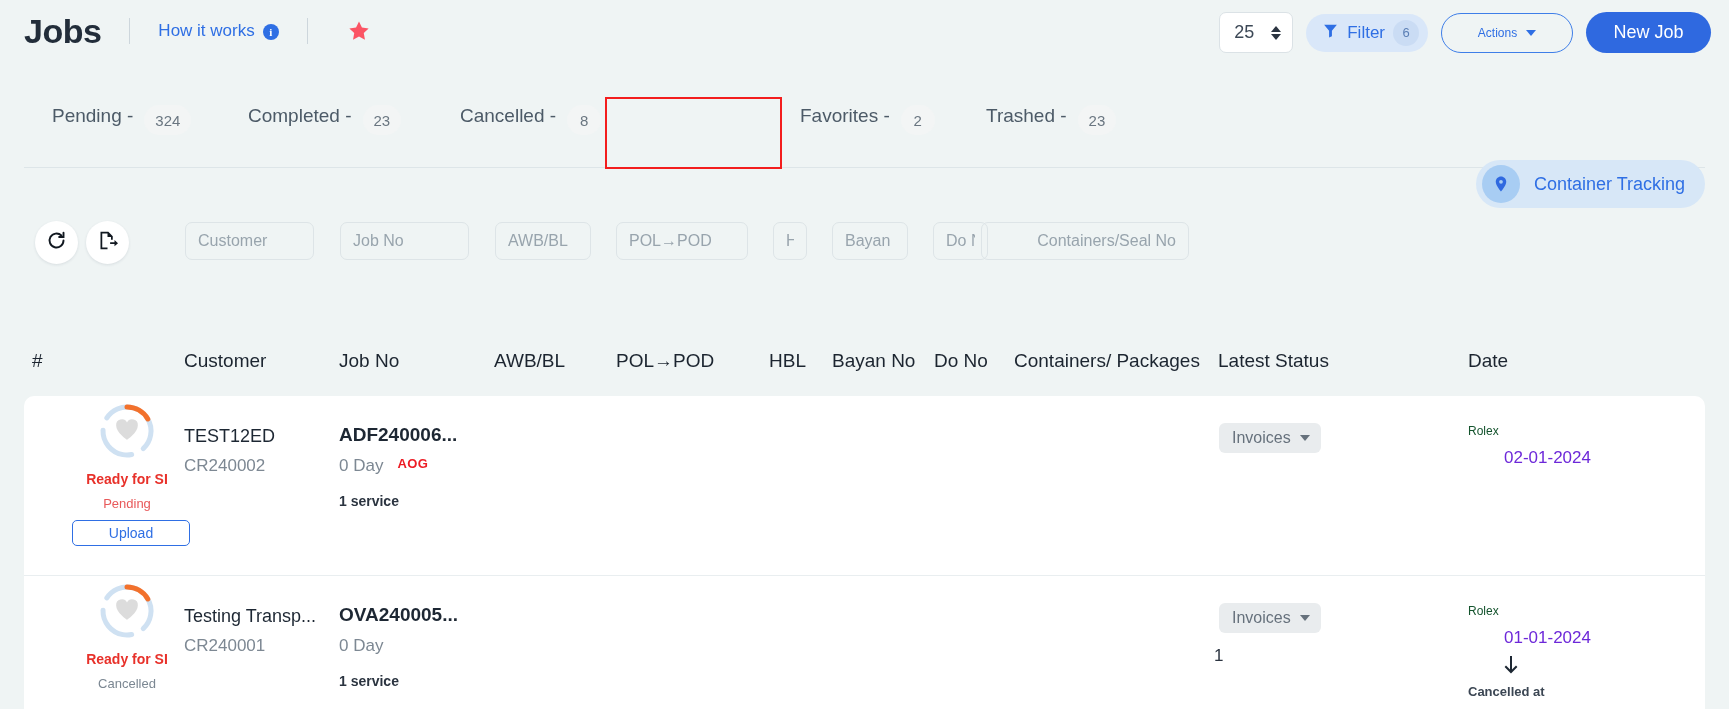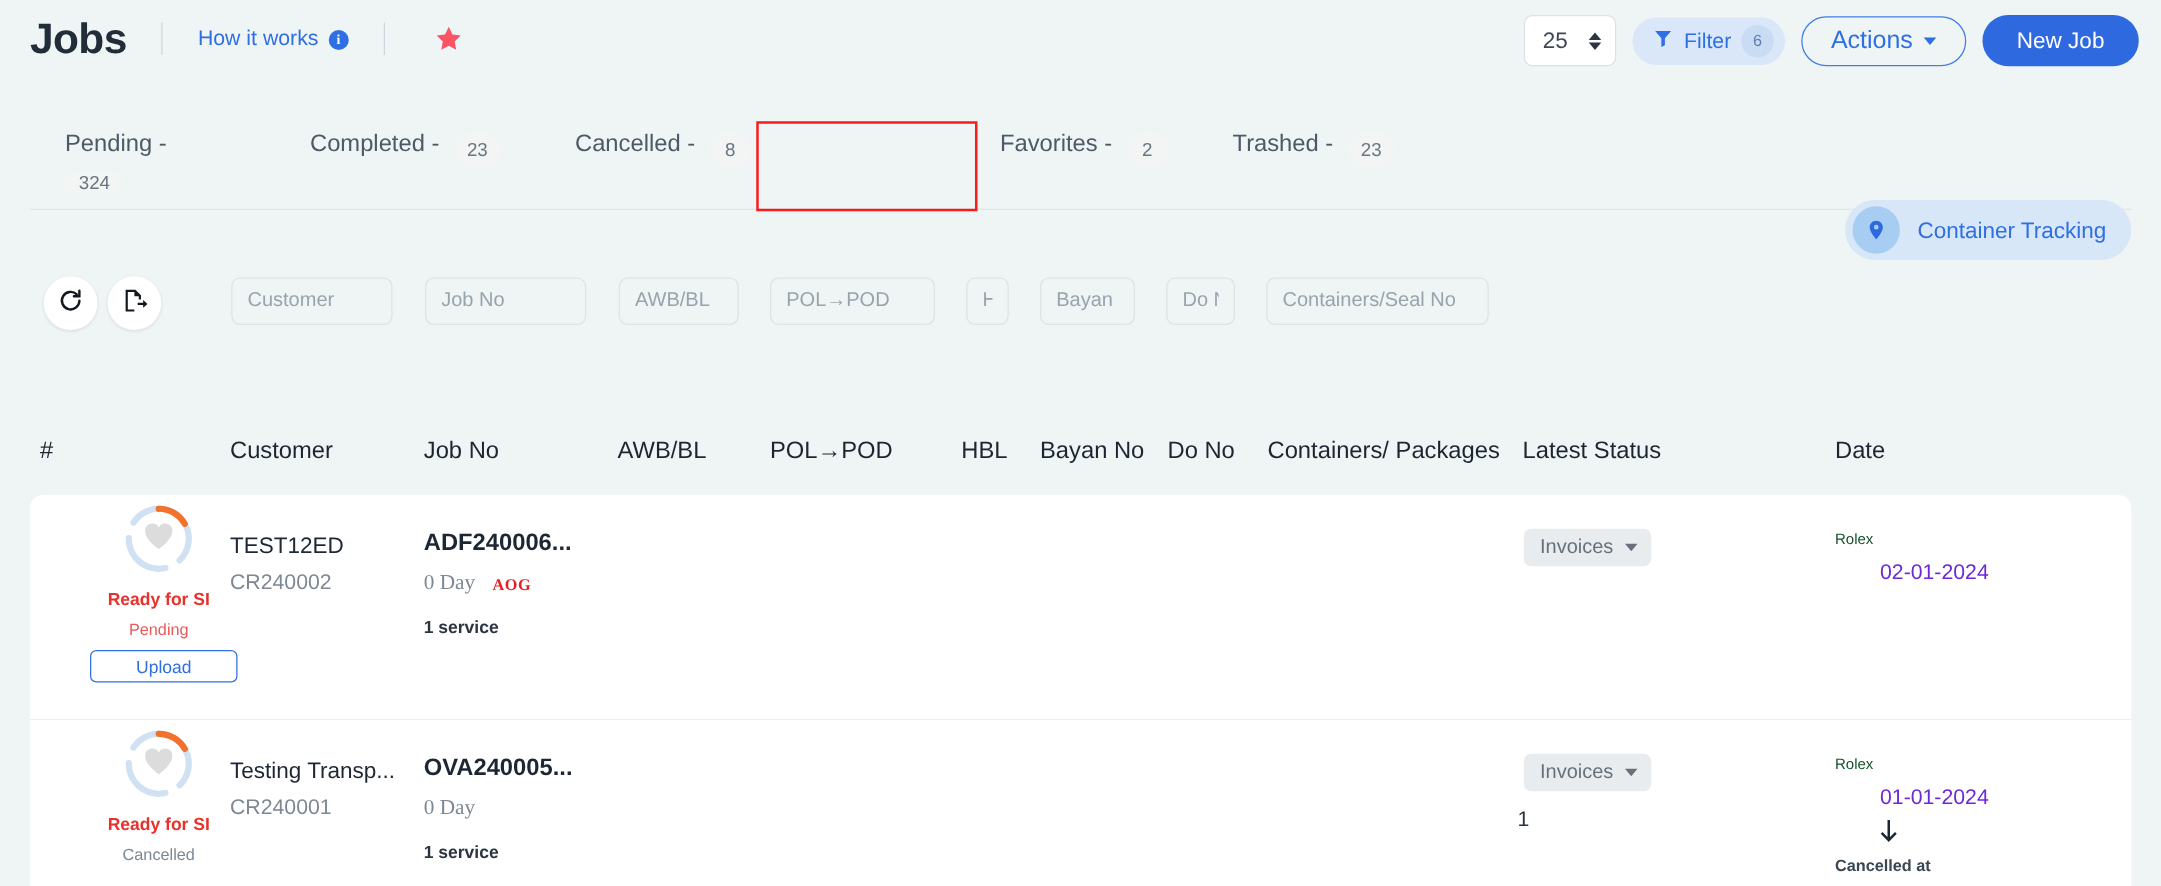--- a/index.html
+++ b/index.html
@@ -67,21 +67,21 @@
     background: #cadcf4; color: #5b7fb5;
     font-size: 13px; display: flex; align-items: center; justify-content: center;
   }
 
   .actions-btn {
     height: 40px; min-width: 132px; border: 1px solid #3e7ee8;
     border-radius: 20px; background: transparent;
     display: flex; align-items: center; justify-content: center; gap: 9px;
     padding: 0 18px; cursor: pointer;
   }
-  .actions-btn .lbl { font-size: 20px; color: #2f6fe4; }
+  .actions-btn .lbl { font-size: 12px; color: #2f6fe4; }
   .caret-dn {
     width: 0; height: 0; border-left: 5px solid transparent;
     border-right: 5px solid transparent; border-top: 6px solid #2f6fe4;
   }
 
   .newjob-btn {
     height: 41px; min-width: 125px; background: #2f69e0; border: none;
     border-radius: 21px; color: #fff; font-size: 18px;
     display: flex; align-items: center; justify-content: center;
     padding: 16px 20px; cursor: pointer; font-family: "Liberation Sans", sans-serif;
@@ -171,21 +171,21 @@
   .upload-btn {
     margin-top: 9px; width: 118px; height: 26px; border: 1px solid #2f6fe4;
     border-radius: 5px; background: #fff; color: #2f6fe4; font-size: 14px;
     display: flex; align-items: center; justify-content: center; cursor: pointer;
   }
 
   .cust-name { font-size: 18px; font-weight: 400; color: #1d2733; white-space: nowrap; }
   .cust-code { font-size: 17px; color: #7d8893; margin-top: 9px; }
 
   .job-no { font-size: 19px; font-weight: 700; color: #1d2733; white-space: nowrap; }
-  .job-day-line { margin-top: 10px; display: flex; align-items: flex-end; gap: 14px; font-family: Liberation Serif, serif; }
+  .job-day-line { margin-top: 10px; display: flex; align-items: flex-start; gap: 14px; }
   .job-day { font-size: 17px; color: #7d8893; }
   .aog { font-size: 13px; font-weight: 700; color: #ed1c24; letter-spacing: .4px; }
   .svc { margin-top: 17px; font-size: 14px; font-weight: 700; color: #2b3440; }
 
   .inv-btn {
     height: 30px; background: #e9ecee; border-radius: 6px; color: #66717c;
     font-size: 16px; display: inline-flex; align-items: center; gap: 9px;
     padding: 0 11px 0 13px; cursor: pointer;
   }
   .caret-gray {
@@ -241,21 +241,21 @@
       <span class="caret-dn"></span>
     </div>
 
     <button class="newjob-btn">New Job</button>
   </div>
 </div>
 
 <div class="tabbar">
   <div class="tabline"></div>
 
-  <div class="tab" style="left:52px;flex-direction:column;">
+  <div class="tab" style="left:52px;">
     <span class="tlabel">Pending -</span>
     <span class="tcount">324</span>
   </div>
 
   <div class="tab" style="left:248px;">
     <span class="tlabel">Completed -</span>
     <span class="tcount">23</span>
   </div>
 
   <div class="tab" style="left:460px;">
@@ -304,21 +304,21 @@
     </span>
   </div>
 
   <input class="fin" style="left: 185px; width: 129px;" placeholder="Customer">
   <input class="fin" style="left: 340px; width: 129px;" placeholder="Job No">
   <input class="fin" style="left: 495px; width: 96px;" placeholder="AWB/BL">
   <input class="fin" style="left: 616px; width: 132px;" placeholder="POL→POD">
   <input class="fin" style="left: 773px; width: 34px;" placeholder="HBL">
   <input class="fin" style="left: 832px; width: 76px;" placeholder="Bayan No">
   <input class="fin" style="left: 933px; width: 55px;" placeholder="Do No">
-  <input class="fin" style="left: 1013px; width: 178px;" placeholder="Containers/Seal No">
+  <input class="fin" style="left: 981px; width: 208px; text-align: right;" placeholder="Containers/Seal No">
 </div>
 
 <div class="thead">
   <span class="th" style="left:32px;">#</span>
   <span class="th" style="left:184px;">Customer</span>
   <span class="th" style="left:339px;">Job No</span>
   <span class="th" style="left:494px;">AWB/BL</span>
   <span class="th" style="left:616px;">POL→POD</span>
   <span class="th" style="left:769px;">HBL</span>
   <span class="th" style="left:832px;">Bayan No</span>

